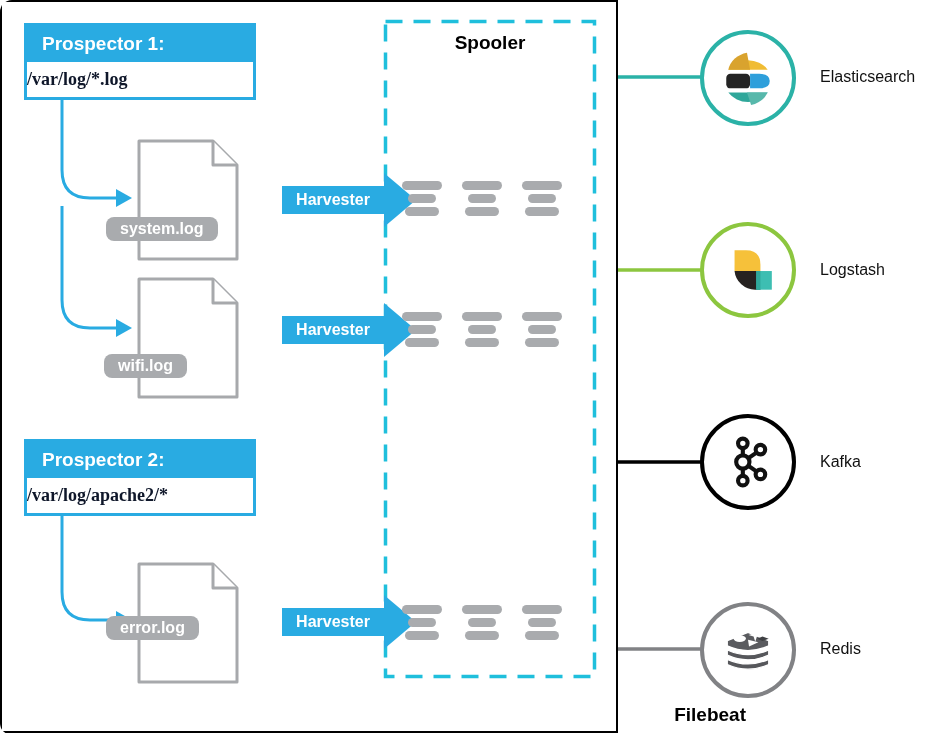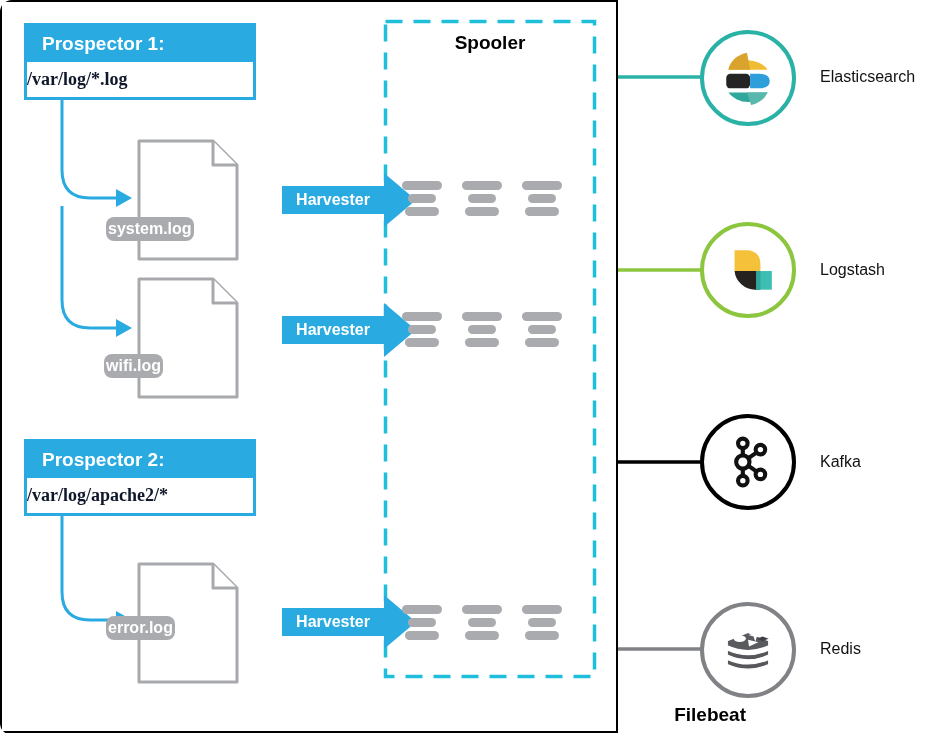--- a/index.html
+++ b/index.html
@@ -23,21 +23,21 @@
                    font-family:Liberation Serif, serif;font-size:18px;font-weight:bold;white-space:nowrap;}
 
   .harvester{position:absolute;left:240px;width:134px;height:54px;margin-left:42px;}
   .hv-body{position:absolute;left:0;top:13px;width:102px;height:28px;background:var(--blue);
            color:#fff;font-size:16px;font-weight:bold;display:flex;align-items:center;justify-content:center;}
   .hv-head{position:absolute;left:102px;top:0;width:0;height:0;
            border-top:27px solid transparent;border-bottom:27px solid transparent;
            border-left:32px solid var(--blue);}
 
   .file-tag{position:absolute;background:var(--bar_gray);color:#fff;font-weight:bold;font-size:16px;
-            padding:3px 2px;border-radius:8px;white-space:nowrap;}
+            padding:3px 14px;border-radius:8px;white-space:nowrap;}
 
   .spooler-title{position:absolute;left:384px;top:32px;width:212px;text-align:center;
                  font-size:19px;font-weight:bold;color:#000;}
   .filebeat-title{position:absolute;left:0;top:704px;width:746px;text-align:right;
                   font-size:19px;font-weight:bold;color:#000;}
 
   .bar-row{position:absolute;left:402px;display:flex;gap:20px;}
   .bar-group{display:flex;flex-direction:column;gap:4px;align-items:center;width:40px;}
   .bar{height:9px;border-radius:4.5px;background:var(--bar_gray);}
   .bar.w1{width:40px}.bar.w2{width:28px}.bar.w3{width:34px}

